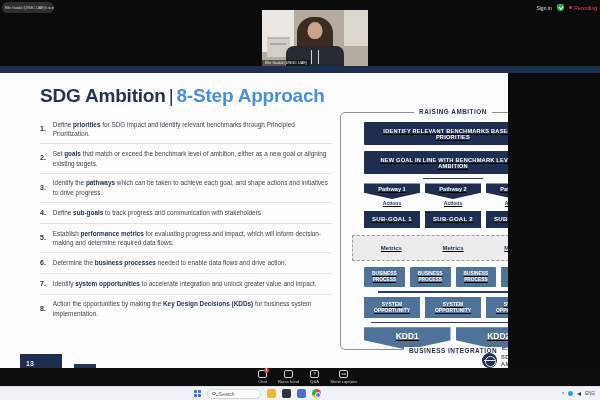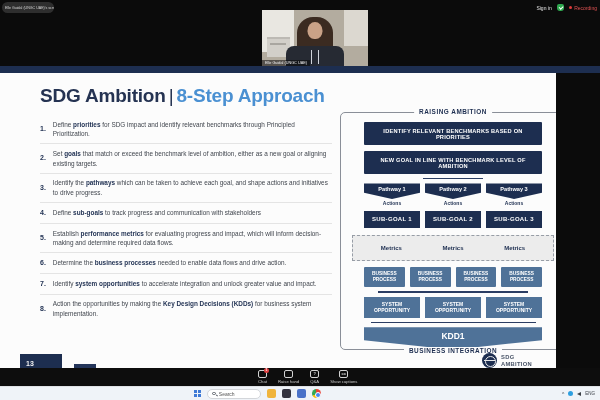--- a/index.html
+++ b/index.html
@@ -32,36 +32,36 @@
     background:#c9a287; border-radius:50% 50% 45% 45%; }
   .cam-body { position:absolute; left:50%; bottom:-8px; transform:translateX(-50%); width:58px; height:28px;
     background:#262a33; border-radius:8px 8px 0 0; }
   .cam-lanyard { position:absolute; left:50%; bottom:2px; transform:translateX(-50%); width:8px; height:14px;
     border-left:0.8px solid #cfd3da; border-right:0.8px solid #cfd3da; }
   .cam-tag { position:absolute; left:0; bottom:0; background:rgba(8,8,8,0.55); color:#efefef;
     font-size:3.8px; padding:1px 3px; white-space:nowrap; }
 
   
   .slide-topbar { position:absolute; left:0; top:66px; width:600px; height:7px; background:#1d2e50; }
-  .slide { position:absolute; left:0; top:73px; width:556px; height:295px; background:#fcfcfc; overflow:hidden; }
+  .slide { position:absolute; left:0; top:73px; width:508px; height:295px; background:#fcfcfc; overflow:hidden; }
   .slide-title { position:absolute; left:40px; top:12px; font-size:19px; font-weight:bold; color:#253352;
     letter-spacing:-0.2px; white-space:nowrap; }
   .slide-title .accent { color:#4a90d2; }
   .slide-title .divider { color:#253352; font-weight:normal; padding:0 3px; }
 
   .steps { position:absolute; left:40px; top:42px; width:292px; }
   .step { display:flex; gap:7px; padding:4.6px 0; border-top:1px solid #e4e4e4;
     font-size:6.4px; line-height:1.5; color:#41464e; }
   .step:first-child { border-top:none; }
   .step-num { font-weight:bold; color:#1d2e50; font-size:7px; align-self:center; }
   .step b { color:#1d2e50; }
 
   
   .panel { position:absolute; left:340px; top:39px; width:226px; height:238px;
-    border:1.5px solid #8a8f98; border-radius:5px; padding:9px 23px 4px; }
+    border:1.5px solid #8a8f98; border-radius:5px; padding:9px 23px 4px;text-decoration:underline; }
   .panel-label { position:absolute; top:-5px; left:50%; transform:translateX(-50%); background:#fcfcfc;
     padding:0 5px; font-size:6.4px; font-weight:bold; color:#1d2e50; letter-spacing:0.5px; white-space:nowrap; }
   .panel-label.bottom { top:auto; bottom:-5px; }
   .bar { background:#1d2e50; color:#fff; font-weight:bold; font-size:5.7px; text-align:center;
     padding:5.5px 2px; letter-spacing:0.2px; border-radius:1px; }
   .bar + .bar { margin-top:6px; }
   .connector { height:1.4px; background:#2b3d63; margin:4px auto; }
   .c1 { width:60px; } .c2 { width:150px; } .c3 { width:165px; }
   .row3, .row4 { display:flex; gap:5px; }
   .row3 > div, .row4 > div { flex:1; }
@@ -252,20 +252,21 @@
           <div class="so">SYSTEM
 OPPORTUNITY</div>
           <div class="so">SYSTEM
 OPPORTUNITY</div>
           <div class="so">SYSTEM
 OPPORTUNITY</div>
         </div>
       <div class="connector c3"></div>
       <div class="row3">
           <div class="kdd">KDD1</div>
+          <div class="kdd">KDD2</div>
         </div>
       <div class="panel-label bottom">BUSINESS  INTEGRATION</div>
     </div>
 
     <div class="page-badge">13</div>
     <div class="mini-badge"></div>
 
     <div class="logos">
       <div class="un-emblem"></div>
       <div class="logo-text">

